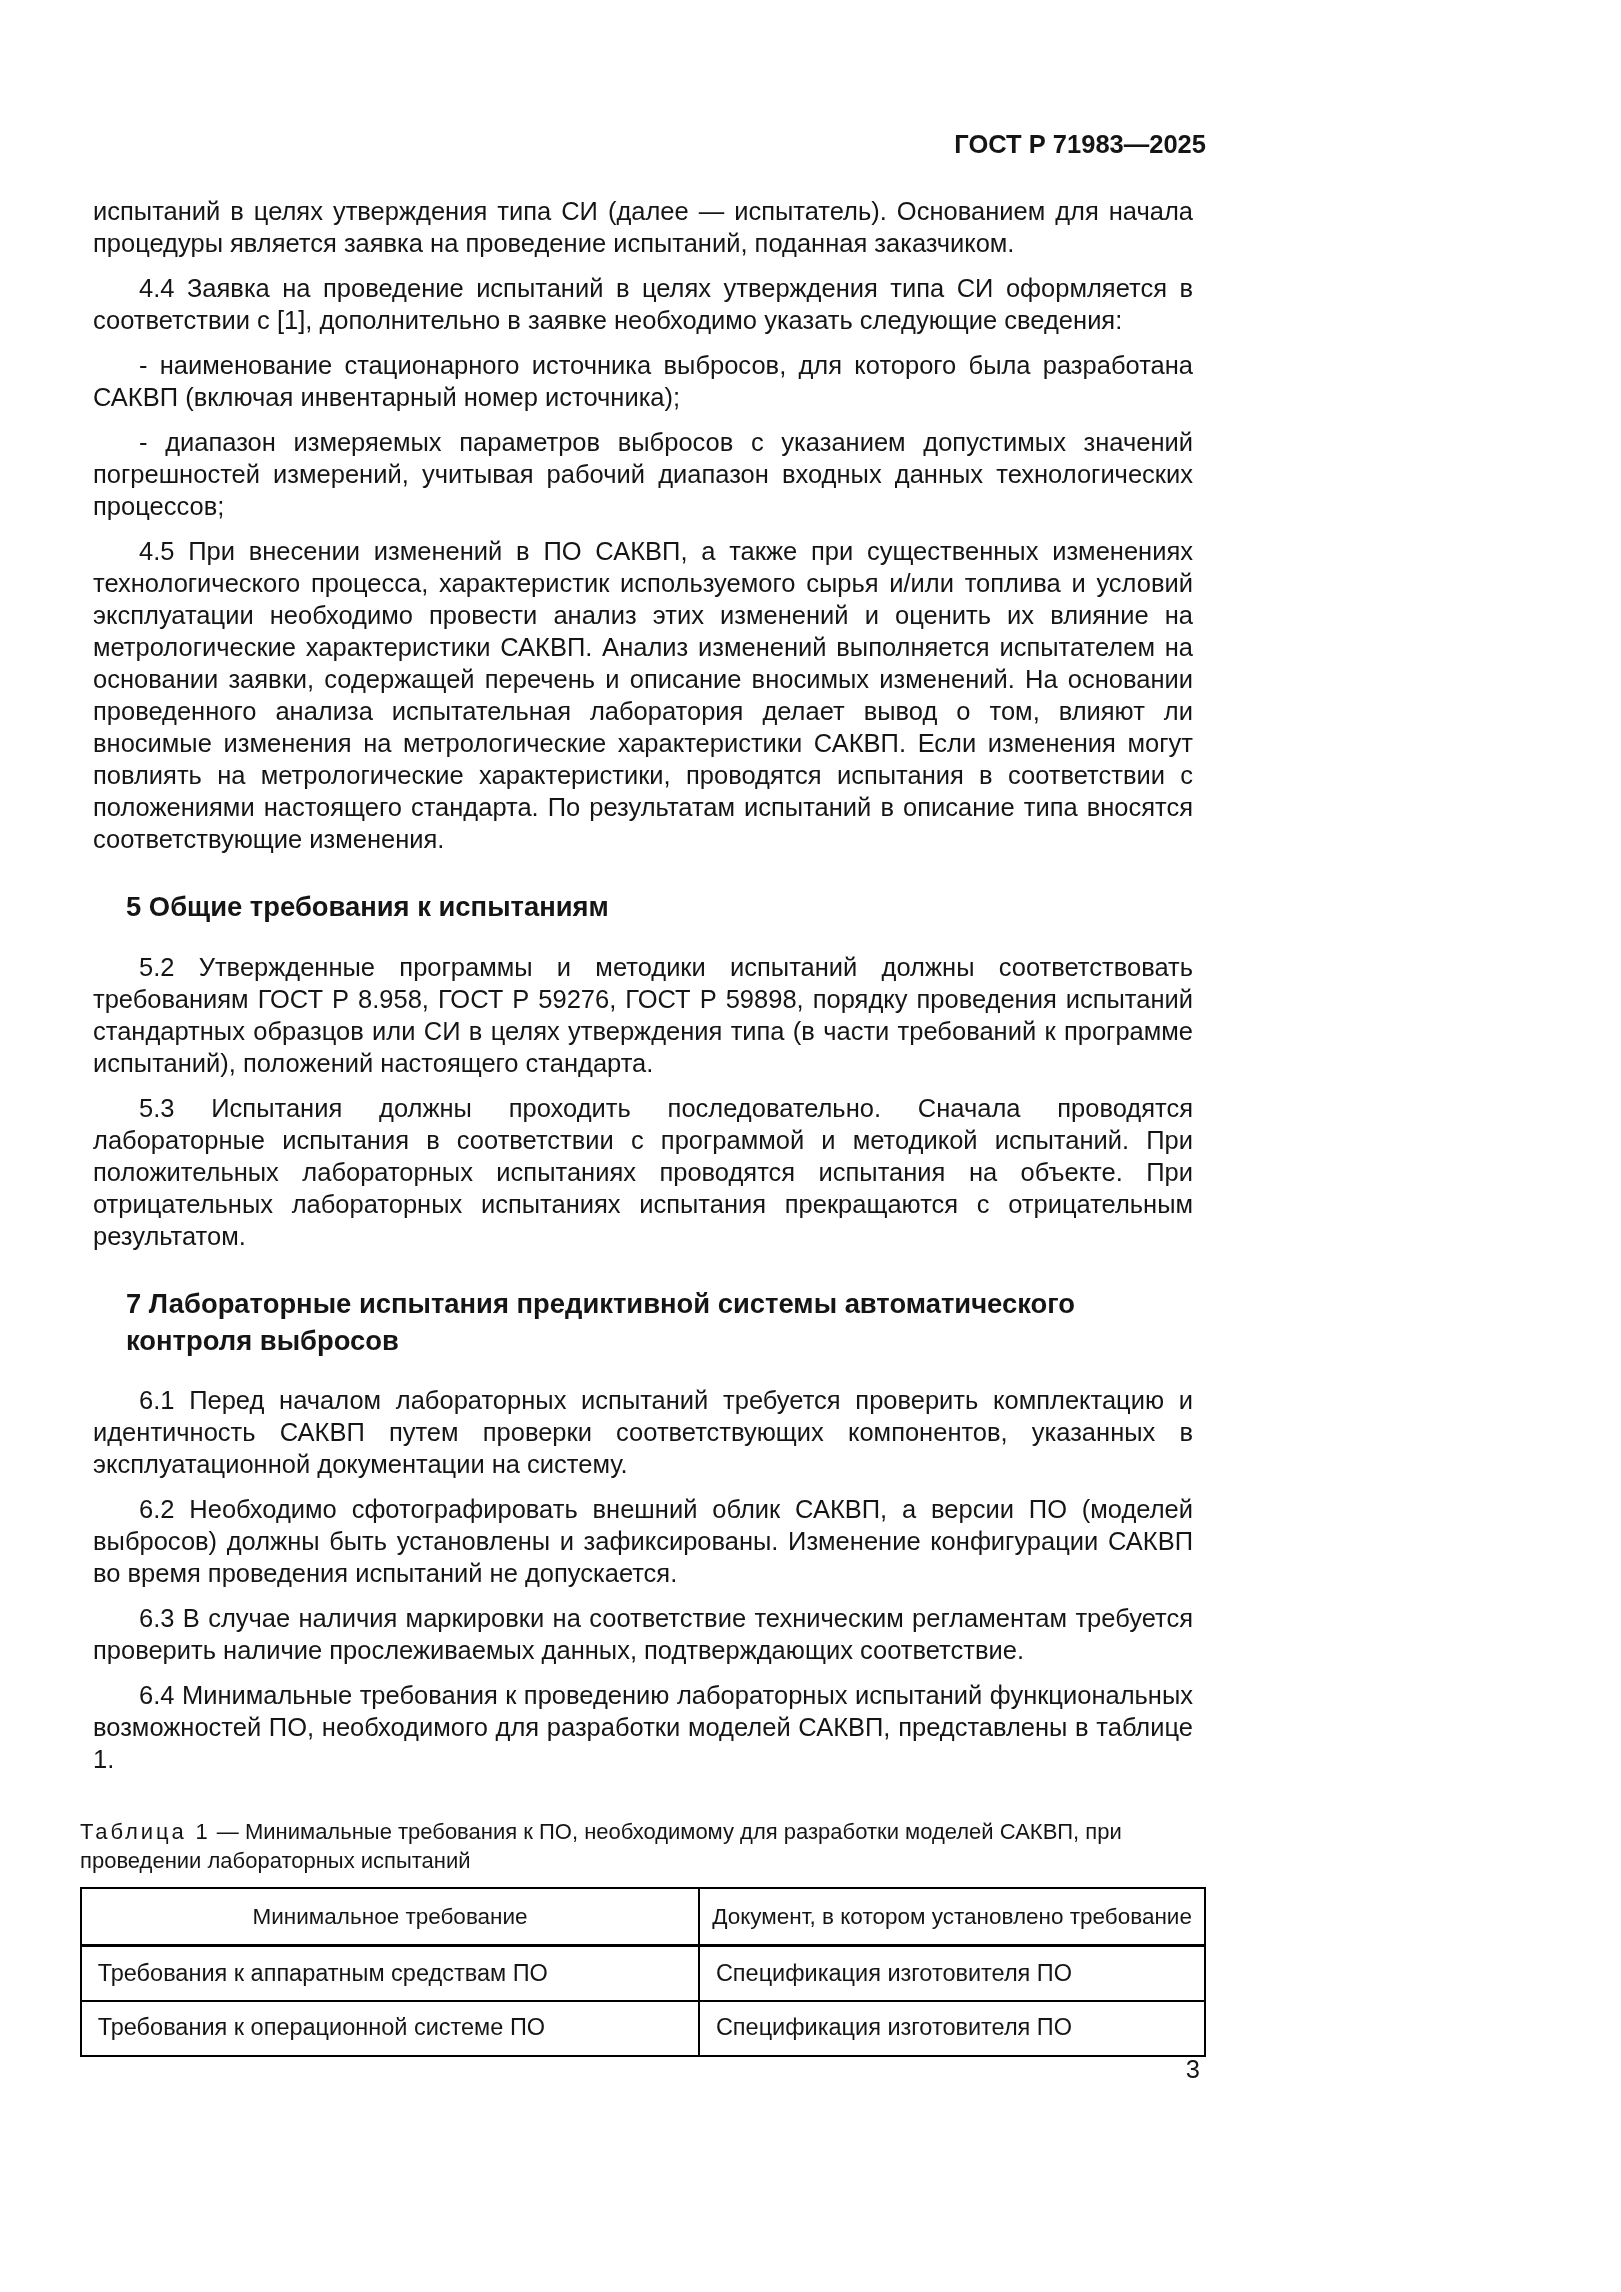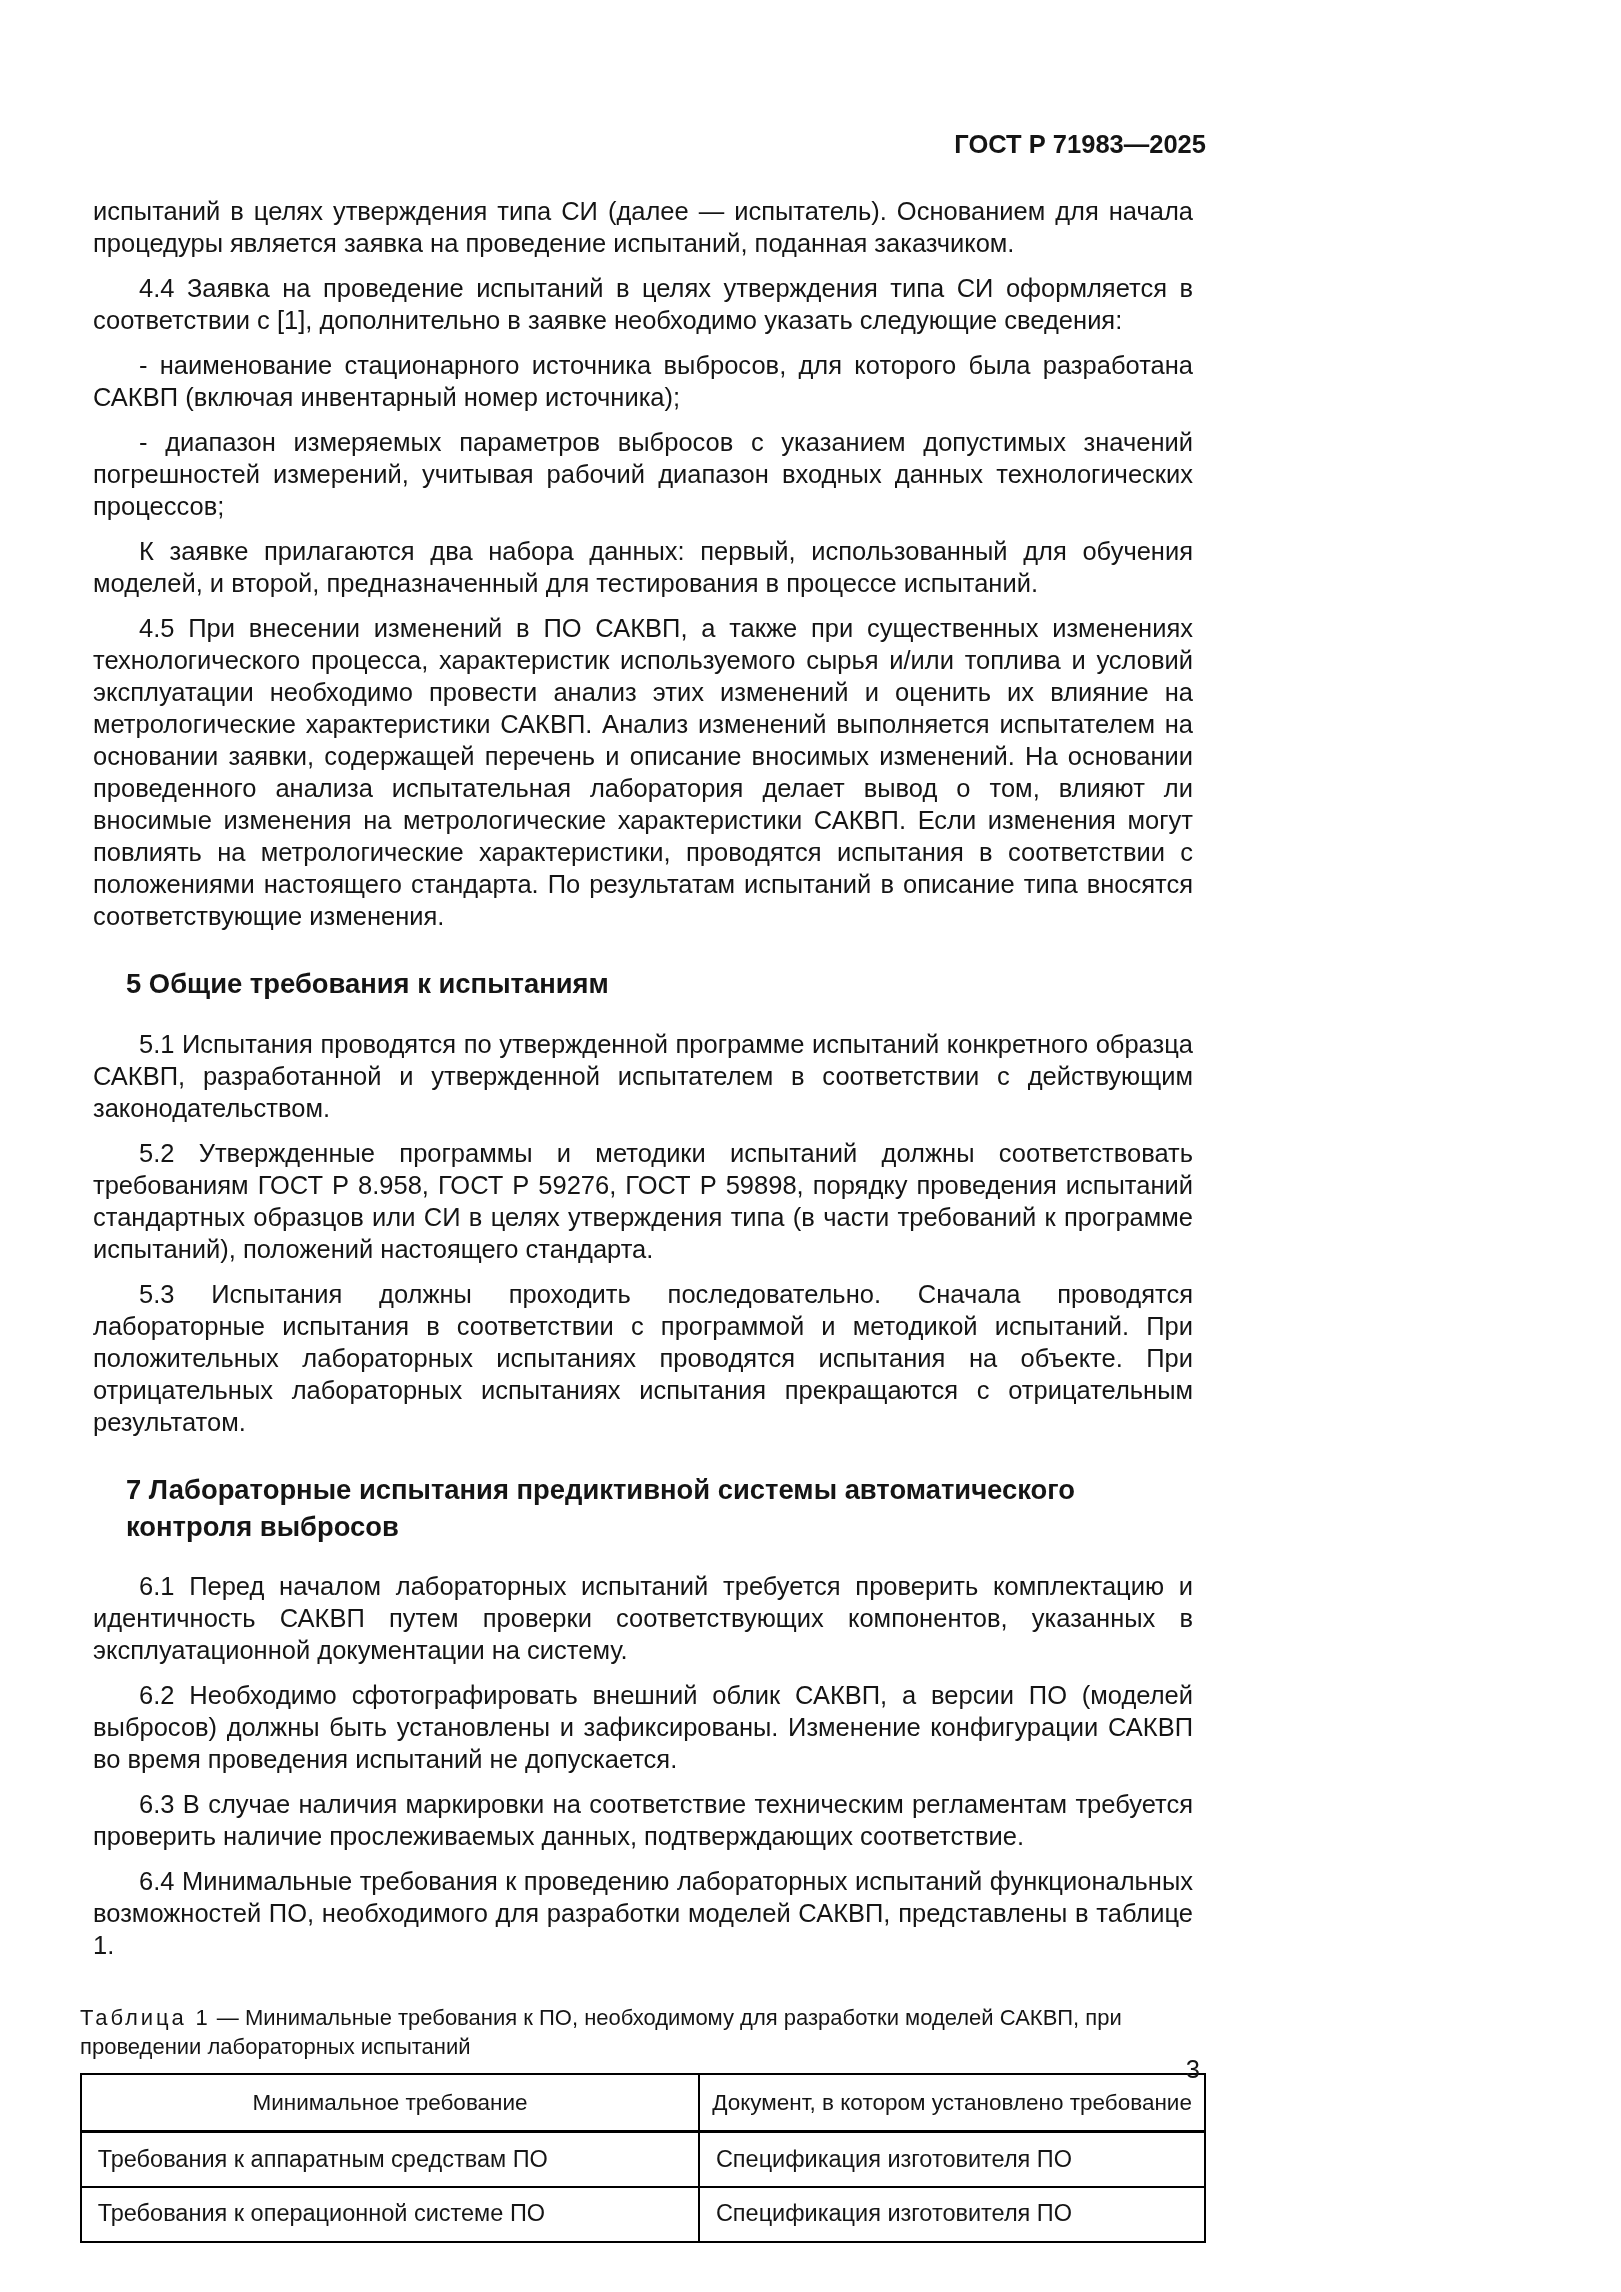--- a/index.html
+++ b/index.html
@@ -96,26 +96,24 @@
 <div class="page">
 
   <div class="doc-header">ГОСТ Р 71983—2025</div>
 
   <div class="body-text">
 
     <p class="no-indent">испытаний в целях утверждения типа СИ (далее — испытатель). Основанием для начала процедуры является заявка на проведение испытаний, поданная заказчиком.</p>
     <p>4.4 Заявка на проведение испытаний в целях утверждения типа СИ оформляется в соответствии с [1], дополнительно в заявке необходимо указать следующие сведения:</p>
     <p>- наименование стационарного источника выбросов, для которого была разработана САКВП (включая инвентарный номер источника);</p>
     <p>- диапазон измеряемых параметров выбросов с указанием допустимых значений погрешностей измерений, учитывая рабочий диапазон входных данных технологических процессов;</p>
-    <p>К заявке прилагаются два набора данных: первый, использованный для обучения моделей, и второй, предназначенный для тестирования в процессе испытаний.</p>
     <p>4.5 При внесении изменений в ПО САКВП, а также при существенных изменениях технологического процесса, характеристик используемого сырья и/или топлива и условий эксплуатации необходимо провести анализ этих изменений и оценить их влияние на метрологические характеристики САКВП. Анализ изменений выполняется испытателем на основании заявки, содержащей перечень и описание вносимых изменений. На основании проведенного анализа испытательная лаборатория делает вывод о том, влияют ли вносимые изменения на метрологические характеристики САКВП. Если изменения могут повлиять на метрологические характеристики, проводятся испытания в соответствии с положениями настоящего стандарта. По результатам испытаний в описание типа вносятся соответствующие изменения.</p>
 
     <h2 class="section-heading">5 Общие требования к испытаниям</h2>
 
-    <p>5.1 Испытания проводятся по утвержденной программе испытаний конкретного образца САКВП, разработанной и утвержденной испытателем в соответствии с действующим законодательством.</p>
     <p>5.2 Утвержденные программы и методики испытаний должны соответствовать требованиям ГОСТ Р 8.958, ГОСТ Р 59276, ГОСТ Р 59898, порядку проведения испытаний стандартных образцов или СИ в целях утверждения типа (в части требований к программе испытаний), положений настоящего стандарта.</p>
     <p>5.3 Испытания должны проходить последовательно. Сначала проводятся лабораторные испытания в соответствии с программой и методикой испытаний. При положительных лабораторных испытаниях проводятся испытания на объекте. При отрицательных лабораторных испытаниях испытания прекращаются с отрицательным результатом.</p>
 
     <h2 class="section-heading two-line">7 Лабораторные испытания предиктивной системы автоматического контроля выбросов</h2>
 
     <p>6.1 Перед началом лабораторных испытаний требуется проверить комплектацию и идентичность САКВП путем проверки соответствующих компонентов, указанных в эксплуатационной документации на систему.</p>
     <p>6.2 Необходимо сфотографировать внешний облик САКВП, а версии ПО (моделей выбросов) должны быть установлены и зафиксированы. Изменение конфигурации САКВП во время проведения испытаний не допускается.</p>
     <p>6.3 В случае наличия маркировки на соответствие техническим регламентам требуется проверить наличие прослеживаемых данных, подтверждающих соответствие.</p>
     <p>6.4 Минимальные требования к проведению лабораторных испытаний функциональных возможностей ПО, необходимого для разработки моделей САКВП, представлены в таблице 1.</p>
 

